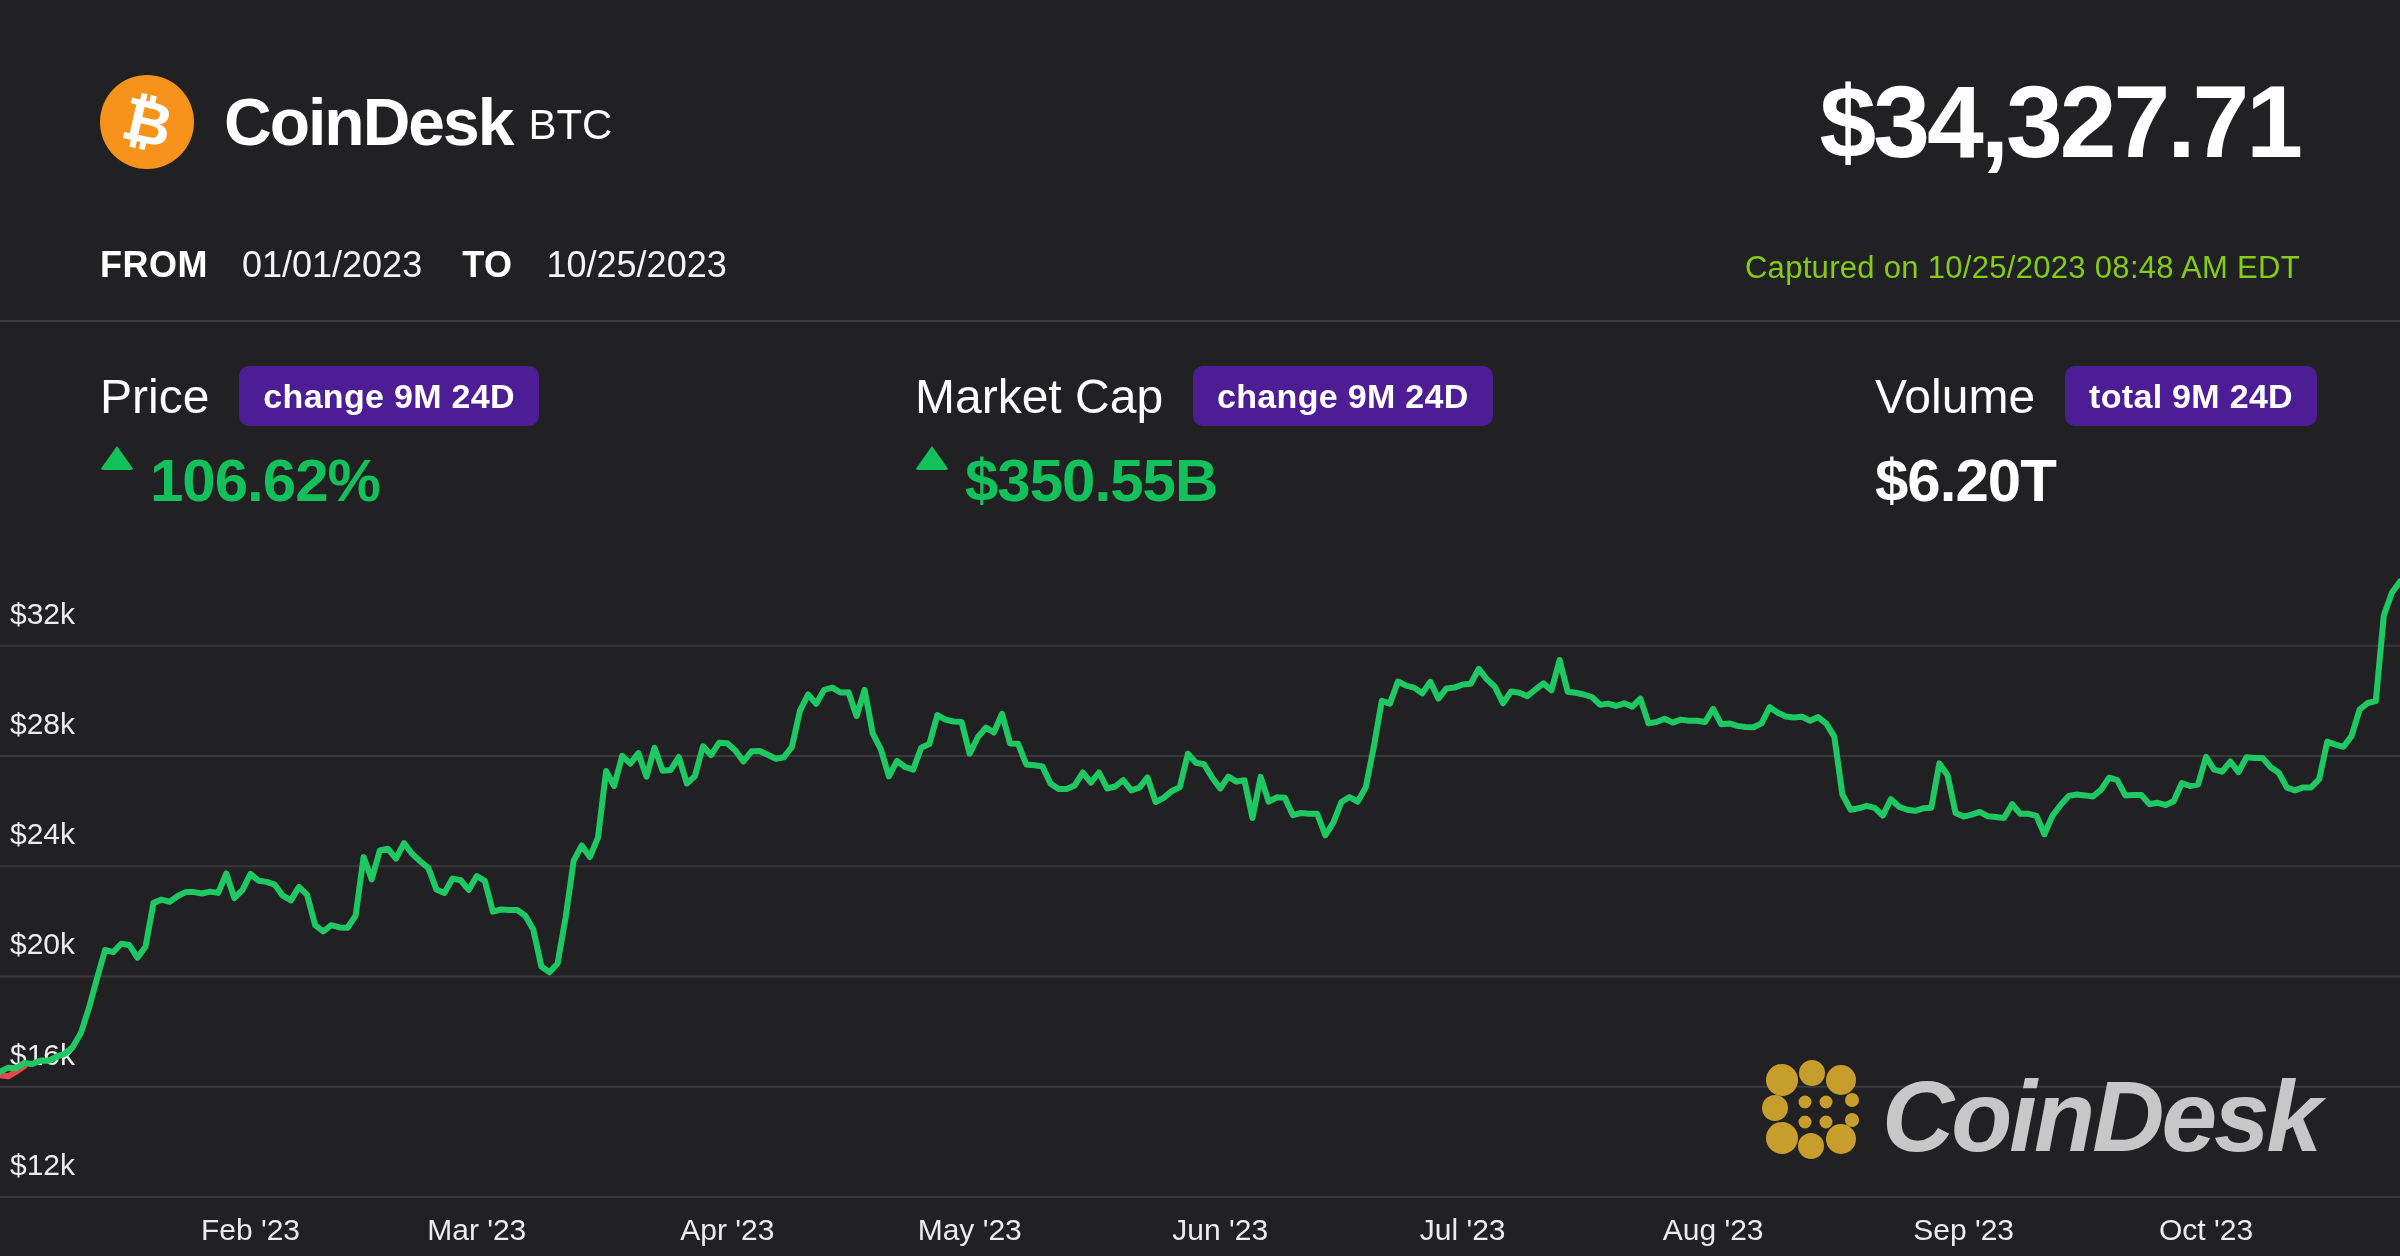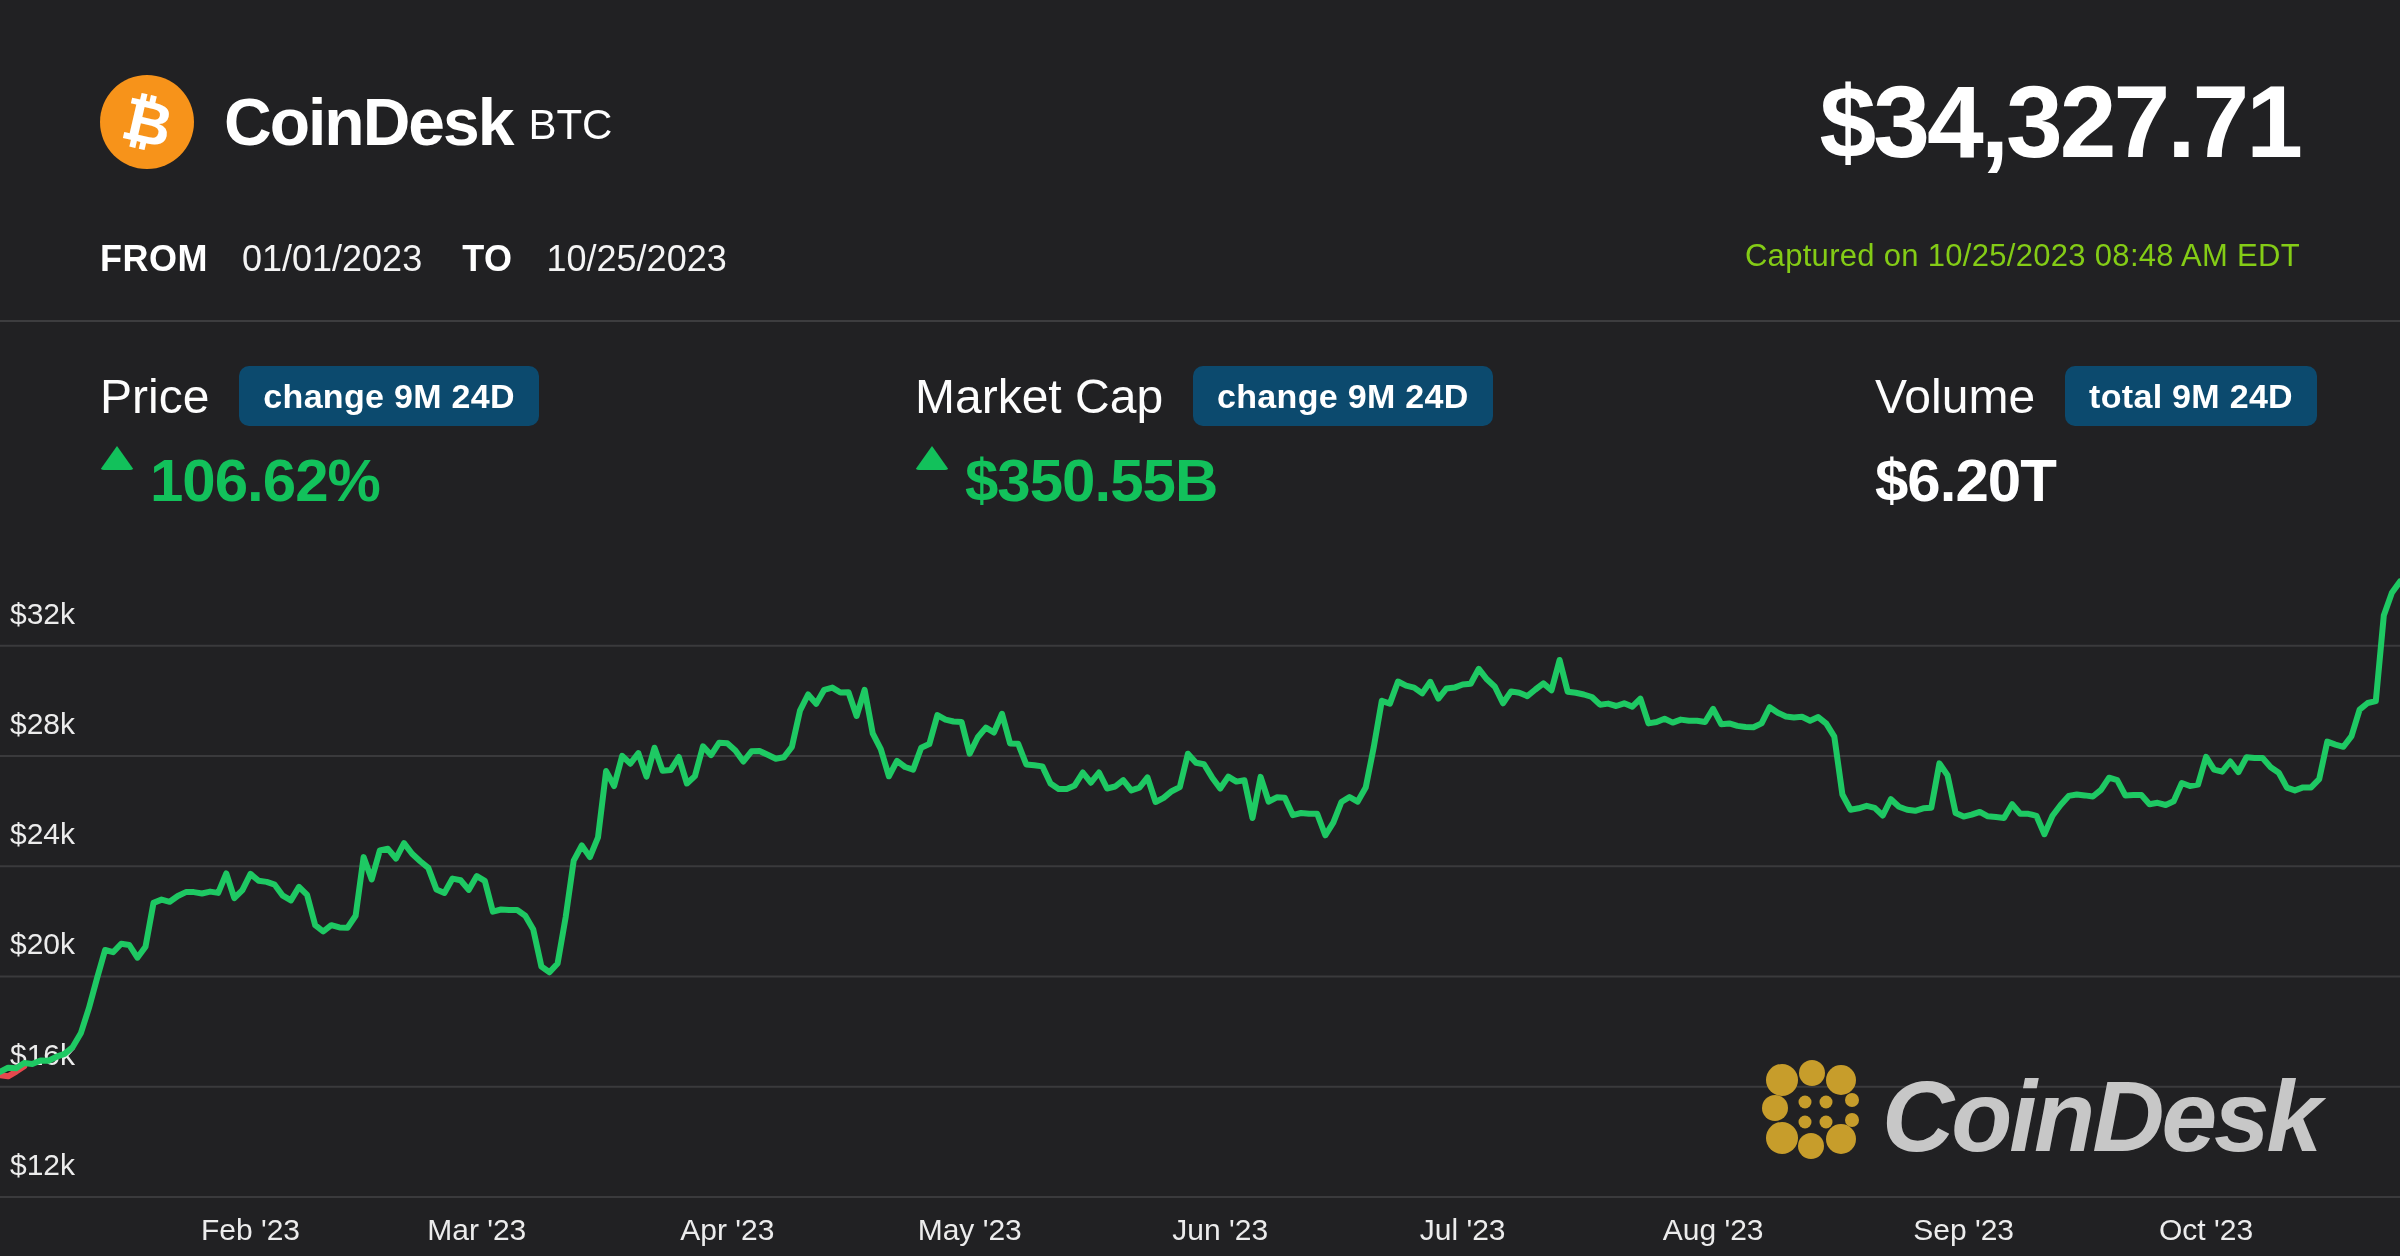--- a/index.html
+++ b/index.html
@@ -8,32 +8,32 @@
     background:#212123;color:#fff;
     font-family:"Liberation Sans",sans-serif;
   }
   
   .header-row{position:absolute;left:100px;right:100px;top:62px;height:120px;display:flex;align-items:center;}
   .btc-logo{width:94px;height:94px;border-radius:50%;background:#f7931a;display:flex;align-items:center;justify-content:center;flex:0 0 auto;}
   .btc-logo .bsym{font-family:"DejaVu Sans",sans-serif;font-weight:bold;font-size:60px;color:#fff;transform:rotate(13deg);line-height:1;}
   .coin-name{font-size:66px;font-weight:bold;letter-spacing:-2px;margin-left:30px;}
   .coin-symbol{font-size:42px;font-weight:normal;margin-left:16px;transform:translateY(3px);}
   .price{margin-left:auto;font-size:102px;font-weight:bold;letter-spacing:-3px;}
-  .range-row{position:absolute;left:100px;right:100px;top:238px;height:48px;display:flex;align-items:flex-start;font-size:36px;}
+  .range-row{position:absolute;left:100px;right:100px;top:238px;height:48px;display:flex;align-items:flex-end;font-size:36px;}
   .range-row .lbl{font-weight:bold;letter-spacing:0.5px;}
   .range-row .date{font-weight:normal;margin-left:34px;color:#f4f4f4;}
   .range-row .lbl.to{margin-left:40px;}
   .captured{margin-left:auto;font-size:31px;font-weight:normal;color:#84cc16;letter-spacing:0.3px;}
   .divider{position:absolute;left:0;top:320px;width:2400px;height:2px;background:#3d3d3f;}
   
   .stat-col{position:absolute;top:360px;display:flex;flex-direction:column;}
   .stat-col.c0{left:100px;} .stat-col.c1{left:915px;} .stat-col.c2{left:1875px;}
   .stat-head{display:flex;align-items:center;height:72px;}
   .stat-label{font-size:48px;font-weight:normal;color:#fdfdfd;}
-  .stat-badge{margin-left:30px;background:#0c4a6e;border-radius:10px;padding:13px 24px;font-size:34px;font-weight:bold;color:#fff;line-height:1;letter-spacing:0.3px;}
+  .stat-badge{margin-left:30px;background:#4c1d95;border-radius:10px;padding:13px 24px;font-size:34px;font-weight:bold;color:#fff;line-height:1;letter-spacing:0.3px;}
   .stat-value-row{display:flex;height:78px;margin-top:14px;font-size:60px;font-weight:bold;letter-spacing:-1px;}
   .stat-value-row.green{color:#12c15b;}
   .stat-value-row.white{color:#fff;}
   .tri-up{width:0;height:0;border-left:17px solid transparent;border-right:17px solid transparent;border-bottom:24px solid #12c15b;border-radius:4px;margin-right:16px;flex:0 0 auto;}
   
   #chart-svg{position:absolute;left:0;top:0;width:2400px;height:1256px;}
   #chart-svg text{font-family:"Liberation Sans",sans-serif;}
   
   .watermark{position:absolute;left:1760px;top:1056px;display:flex;align-items:center;}
   .cd-text{font-size:100px;font-weight:bold;color:#c7c7c7;letter-spacing:-3px;margin-left:18px;line-height:1;transform:translateY(6px);font-style:italic;}

